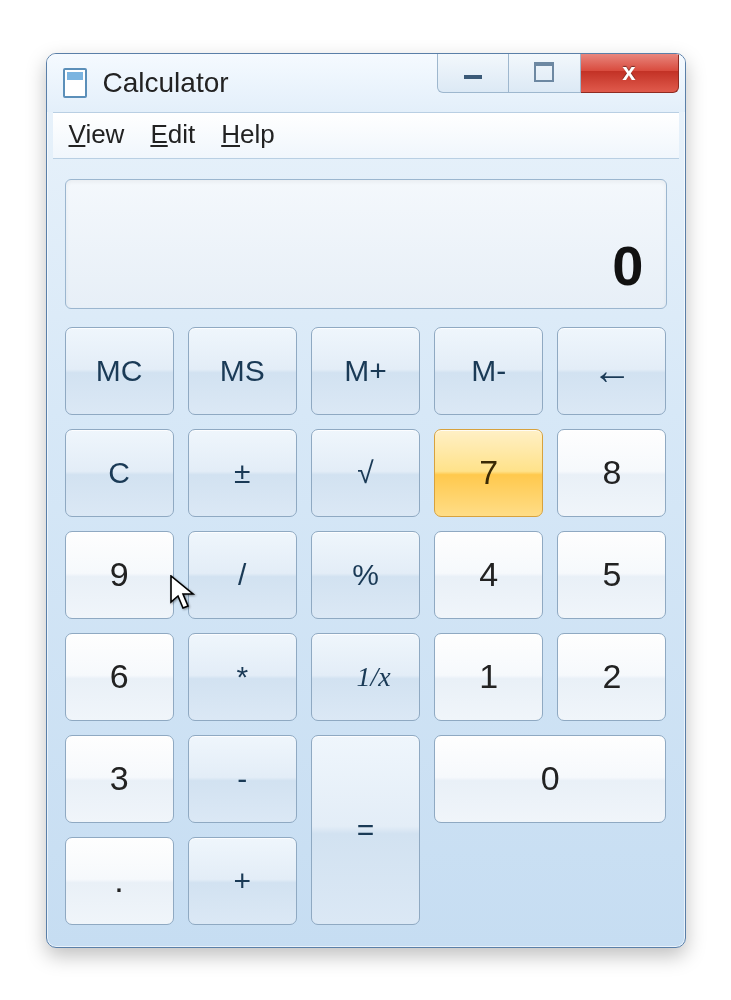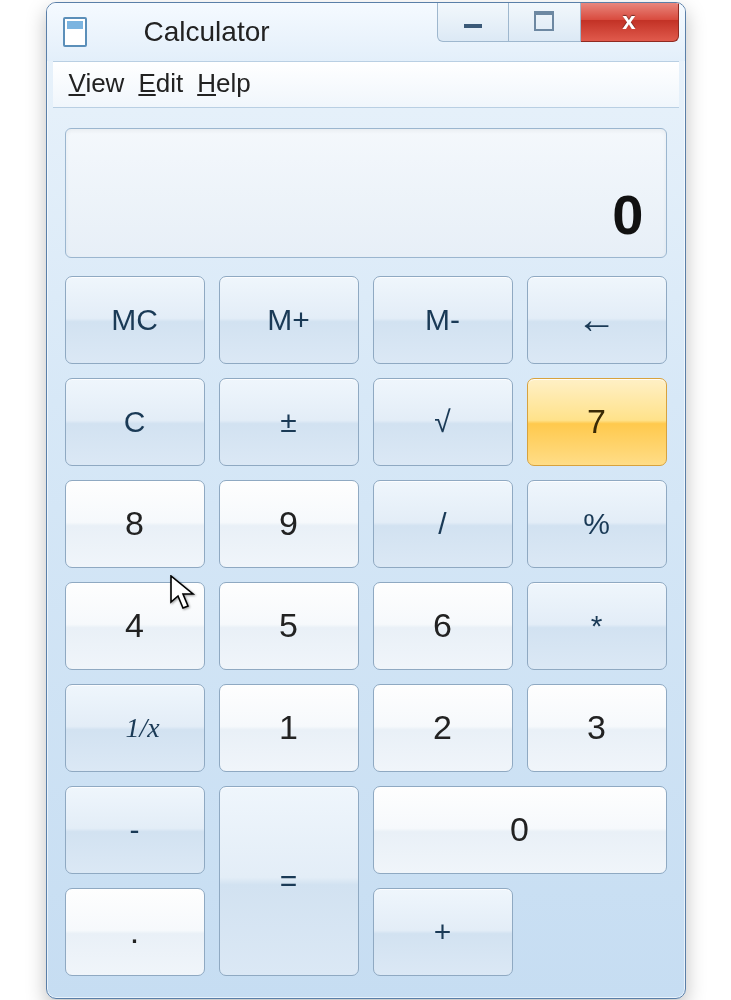--- a/index.html
+++ b/index.html
@@ -20,21 +20,20 @@
     border-radius: 10px;
     box-shadow: 0 8px 20px rgba(0,0,0,0.25), inset 0 0 0 1px rgba(255,255,255,0.6);
     overflow: hidden;
   }
   .titlebar {
     height: 58px;
     display: flex;
     align-items: center;
     padding: 0 6px 0 14px;
     background: linear-gradient(to bottom, #f5faff, #e3effa);
-    gap: 41px;
   }
   .titlebar .app-icon {
     width: 28px; height: 32px;
     margin-right: 14px;
     display: flex; align-items: center; justify-content: center;
   }
   .titlebar .app-icon .calc-glyph {
     width: 24px; height: 30px;
     background: #fff;
     border: 2px solid #5b8fb9;
@@ -86,21 +85,21 @@
     border-bottom-right-radius: 6px;
     color: #fff;
     text-shadow: 0 -1px 1px rgba(0,0,0,0.5);
     font-weight: bold;
     font-size: 24px;
     font-family: Arial, sans-serif;
   }
   .win-btn.min { border-bottom-left-radius: 6px; }
   .menubar {
     display: flex;
-    gap: 14px;
+    gap: 26px;
     padding: 6px 16px 8px 16px;
     background: linear-gradient(to bottom, #fff, #f0f6fc);
     border-top: 1px solid #b9cfe3;
     border-bottom: 1px solid #b9cfe3;
     font-size: 26px;
     color: #222;
     margin: 0 6px;
   }
   .menubar .menu-item { cursor: default; }
   .menubar .menu-item .ul { text-decoration: underline; }
@@ -118,21 +117,21 @@
     justify-content: flex-end;
     padding: 10px 22px;
     font-size: 56px;
     font-weight: 600;
     color: #111;
     box-shadow: inset 0 2px 4px rgba(0,0,0,0.05);
     margin-bottom: 18px;
   }
   .keypad {
     display: grid;
-    grid-template-columns: repeat(4, 1fr);
+    grid-template-columns: repeat(5, 1fr);
     grid-auto-rows: 88px;
     gap: 14px;
   }
   .key {
     border: 1px solid #8fa9c2;
     border-radius: 7px;
     display: flex;
     align-items: center;
     justify-content: center;
     font-size: 30px;
@@ -187,20 +186,21 @@
   </div>
 
   <div class="body">
     <div class="display">
       <span>0</span>
     </div>
 
     <div class="keypad">
 
       <div class="key op">MC</div>
+      <div class="key op">MS</div>
       <div class="key op">M+</div>
       <div class="key op">M-</div>
 
       <div class="key op arrow">←</div>
       <div class="key op">C</div>
       <div class="key op">±</div>
       <div class="key op">√</div>
 
       <div class="key num hover">7</div>
       <div class="key num">8</div>

